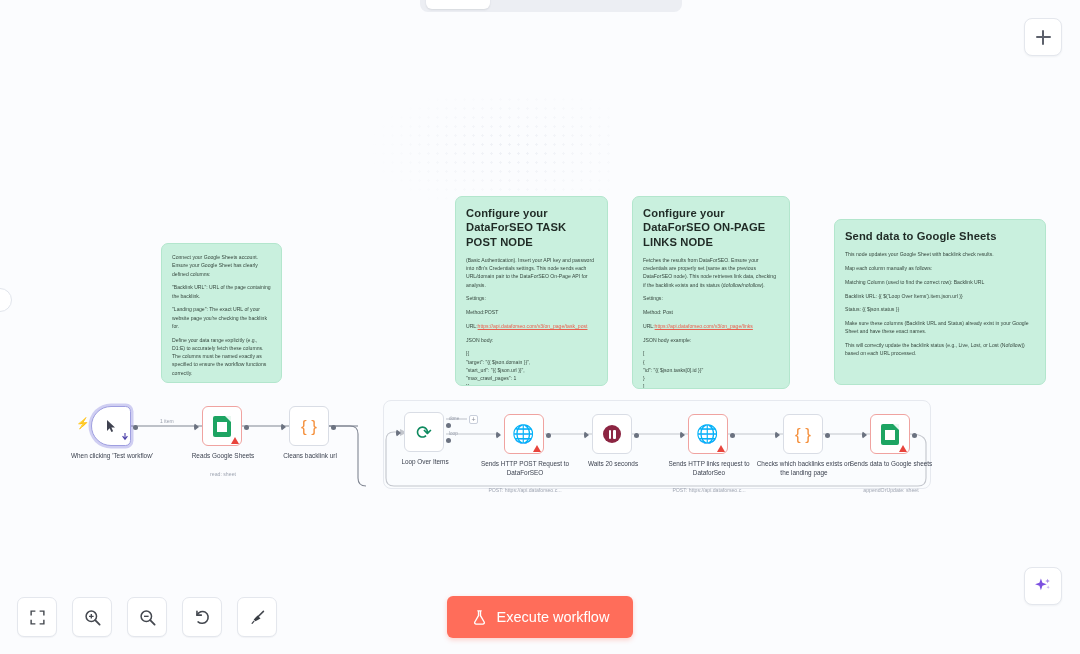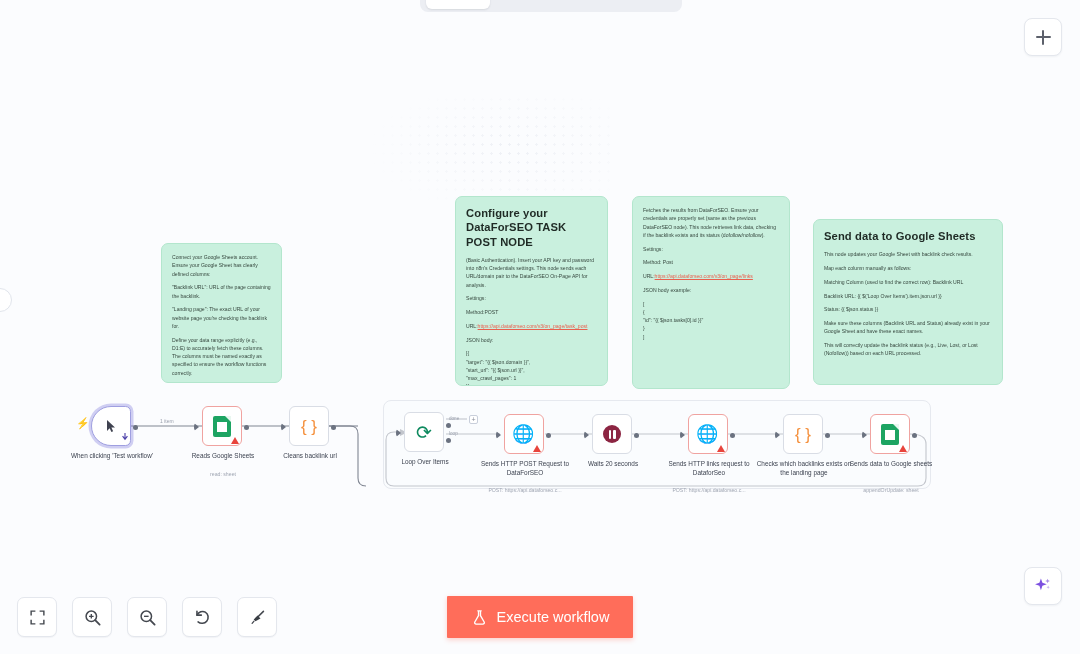--- a/index.html
+++ b/index.html
@@ -120,21 +120,21 @@
     margin-bottom: 5.5px;
   }
   .sticky a, .sticky .lnk {
     color: #e8604e;
     text-decoration: underline;
     word-break: break-all;
   }
   #sticky-gsheet-setup { left: 161px; top: 243px; width: 121px; height: 140px; }
   #sticky-task-post    { left: 455px; top: 196px; width: 153px; height: 190px; }
   #sticky-onpage-links { left: 632px; top: 196px; width: 158px; height: 193px; }
-  #sticky-send-sheets  { left: 813px; top: 219px; width: 190px; height: 166px; }
+  #sticky-send-sheets  { left: 834px; top: 219px; width: 212px; height: 166px; }
 
   
   #graph { position: absolute; left: 0; top: 0; width: 1080px; height: 654px; pointer-events: none; }
   #graph svg { position: absolute; left: 0; top: 0; overflow: visible; }
 
   .node {
     position: absolute;
     width: 40px; height: 40px;
     background: #fff;
     border: 1.4px solid #d9dde5;
@@ -285,21 +285,21 @@
     box-shadow: 0 1px 1px rgba(25,30,50,.04);
   }
 
   #execute-workflow-btn {
     position: absolute;
     left: 447px; top: 596px;
     width: 186px; height: 42px;
     background: #ff6d5a;
     color: #fff;
     border: none;
-    border-radius: 1px;
+    border-radius: 6px;
     display: flex; align-items: center; justify-content: center;
     gap: 9px;
     font-size: 14.5px;
     font-family: "Liberation Sans", sans-serif;
     cursor: pointer;
     box-shadow: 0 2px 5px rgba(255,109,90,.30);
   }
 </style>
 </head>
 <body>
@@ -342,20 +342,21 @@
     <p><span>URL:</span><span class="lnk">https://api.dataforseo.com/v3/on_page/task_post</span></p>
     <p>JSON body:</p>
     <div class="s-line s-code">[{
 "target": "{{ $json.domain }}",
 "start_url": "{{ $json.url }}",
 "max_crawl_pages": 1
 }]</div>
   </div>
 
   <div class="sticky" id="sticky-onpage-links">
+    <div class="s-title">Configure your DataForSEO ON-PAGE LINKS NODE</div>
     <p>Fetches the results from DataForSEO. Ensure your credentials are properly set (same as the previous DataForSEO node). This node retrieves link data, checking if the backlink exists and its status (dofollow/nofollow).</p>
     <p>Settings:</p>
     <p>Method: Post</p>
     <p><span>URL:</span><span class="lnk">https://api.dataforseo.com/v3/on_page/links</span></p>
     <p>JSON body example:</p>
     <div class="s-line s-code">[
 {
 "id": "{{ $json.tasks[0].id }}"
 }
 ]</div>

